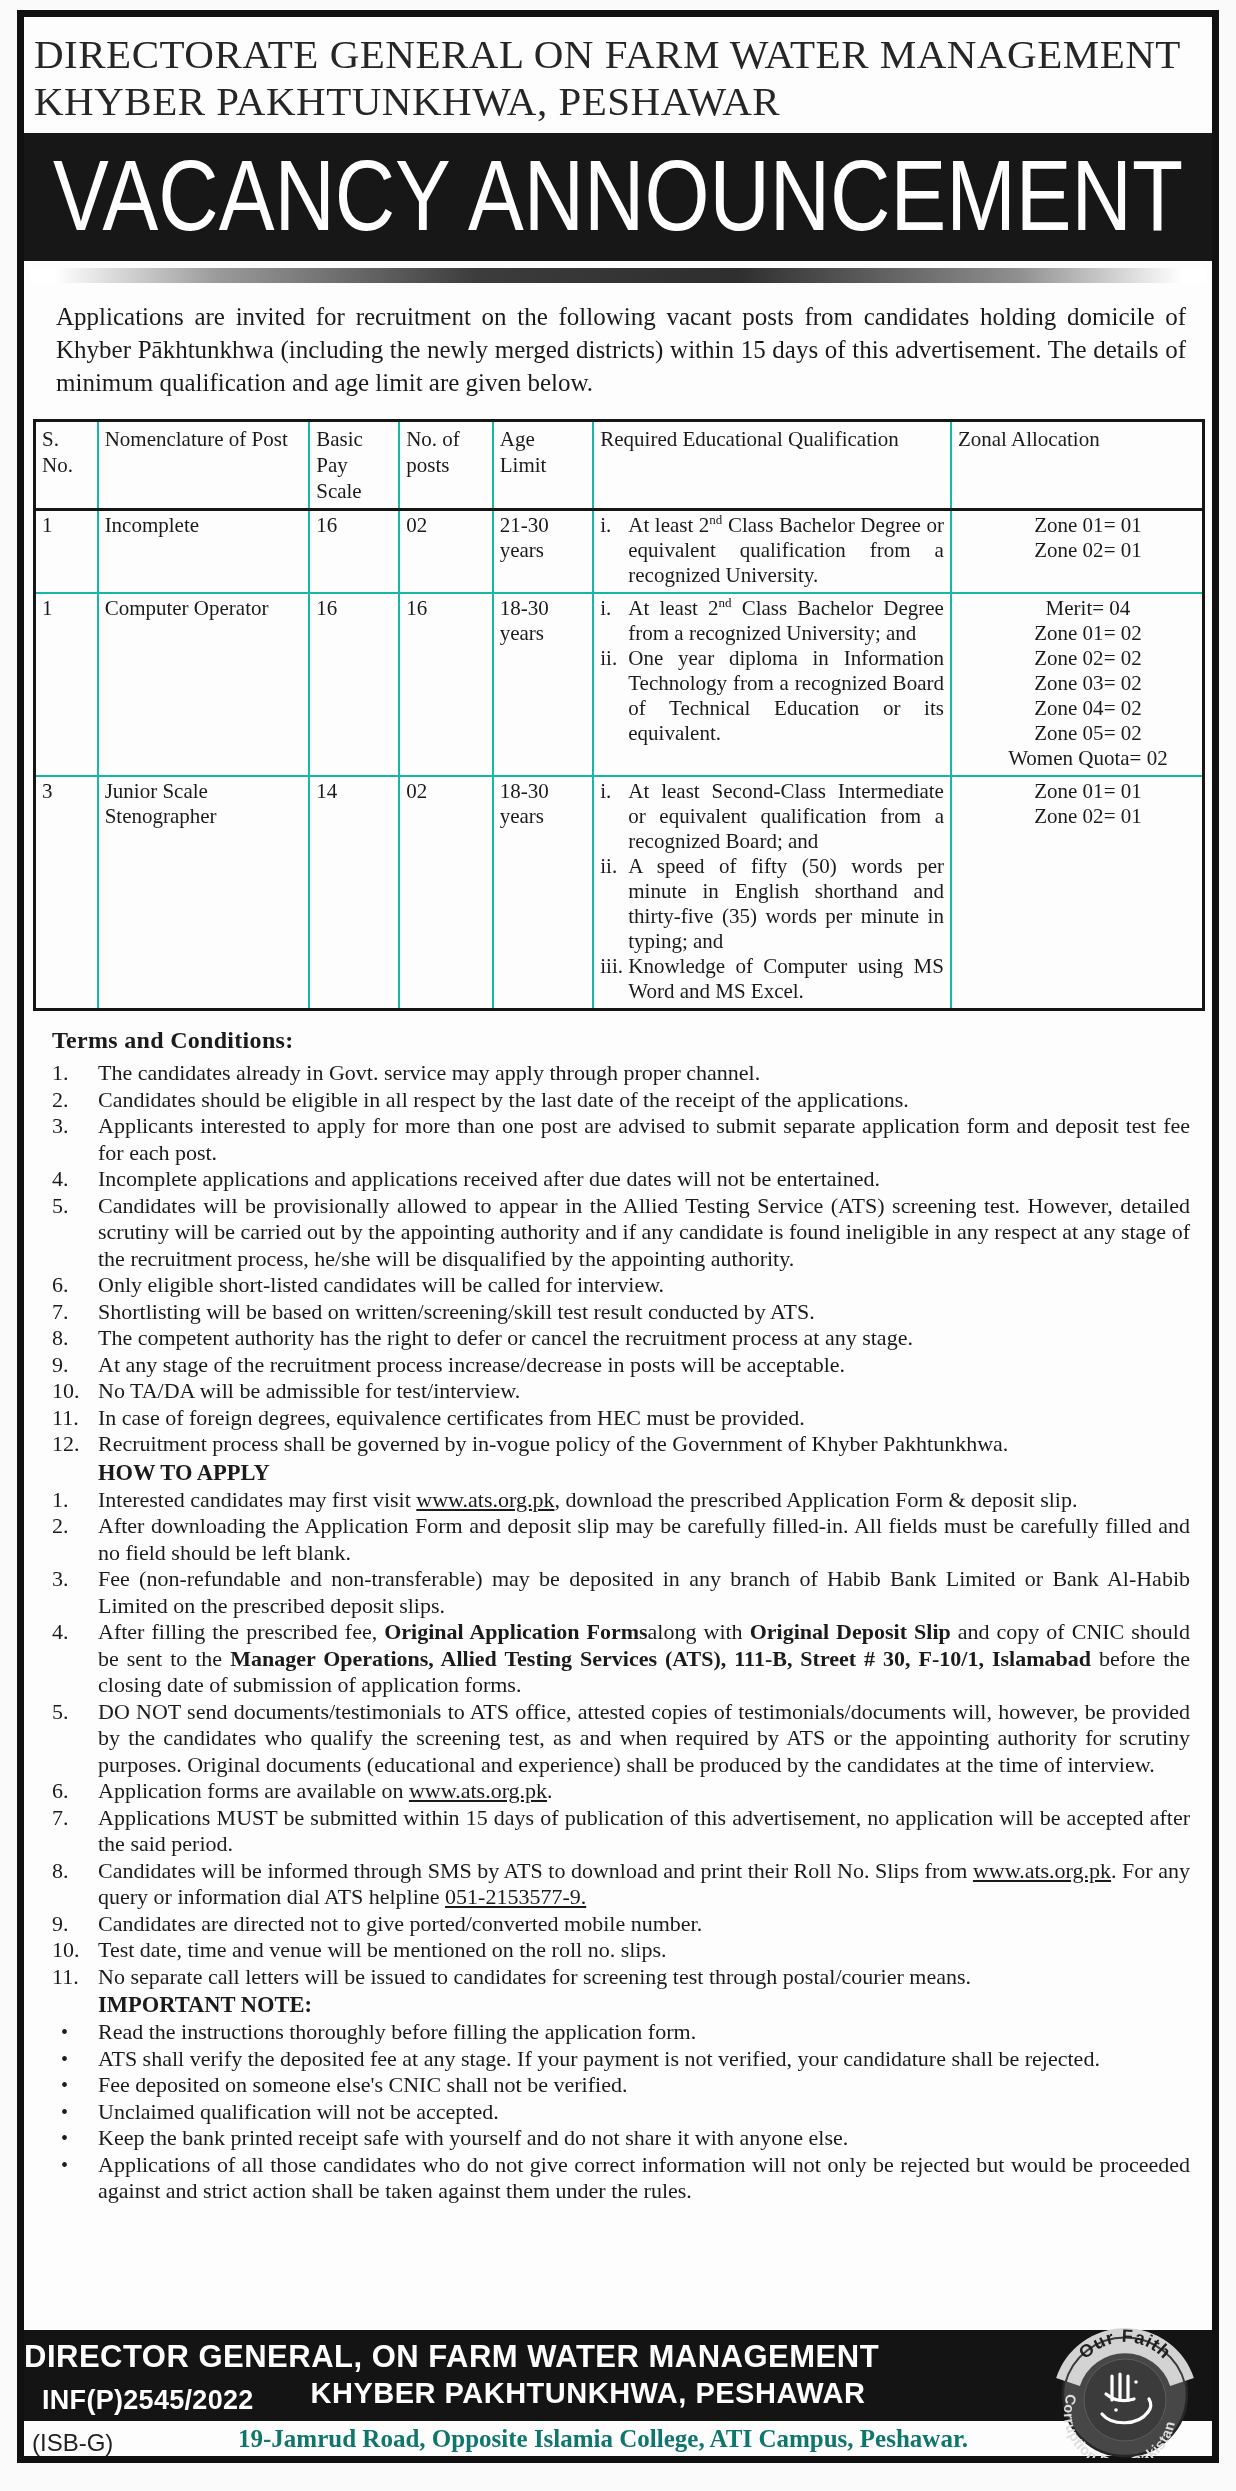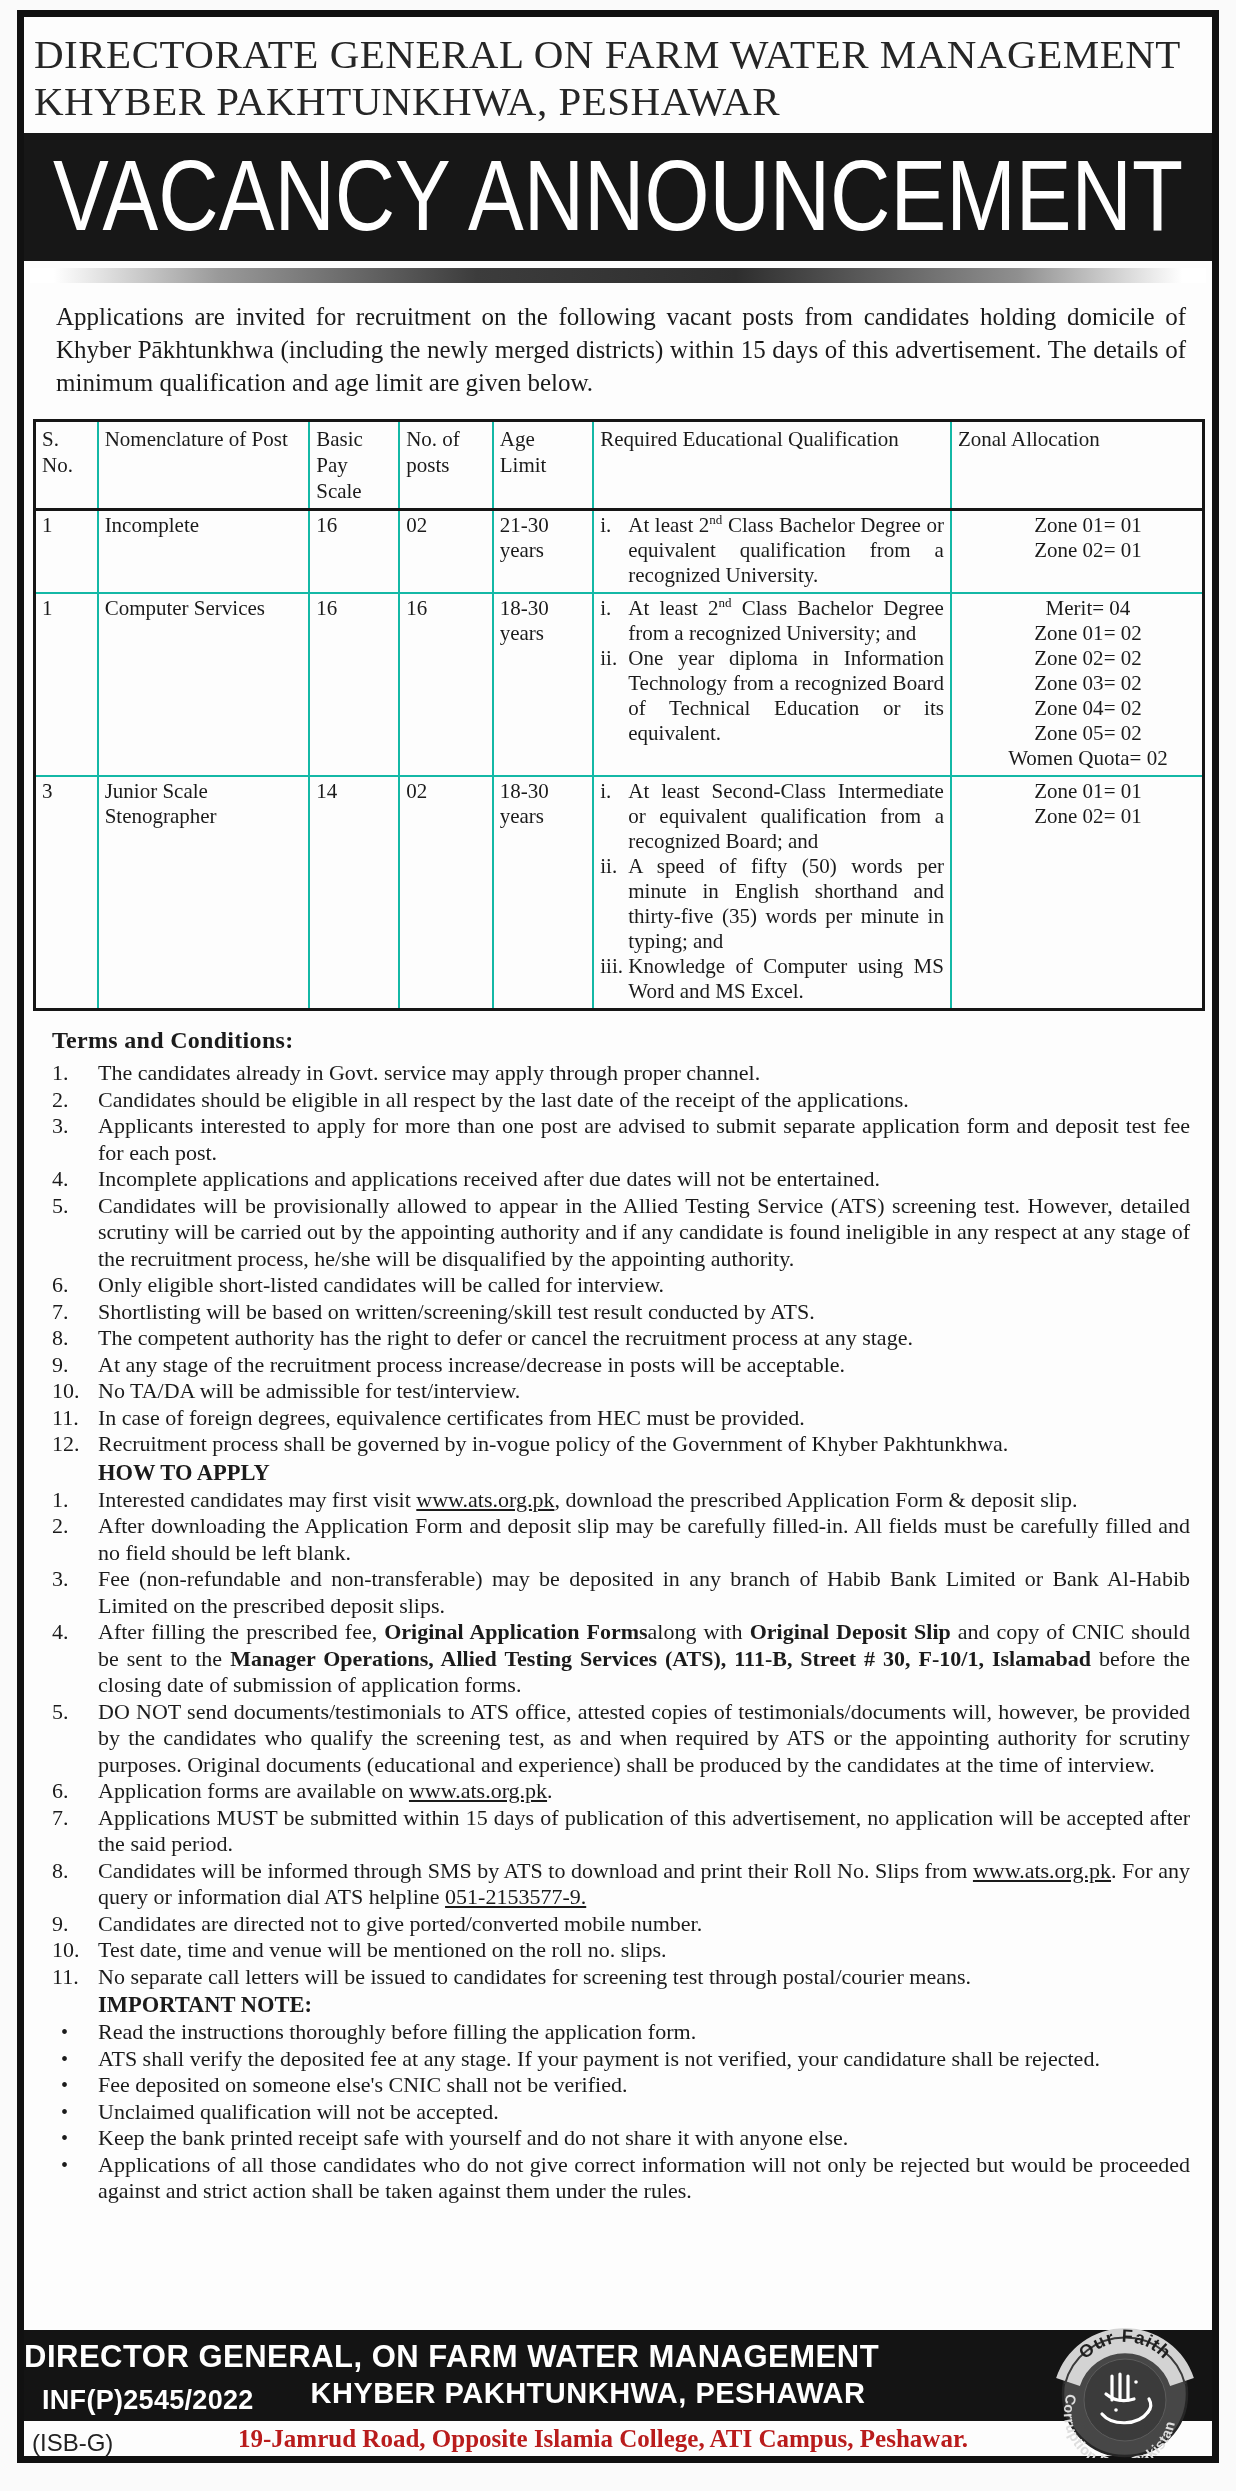--- a/index.html
+++ b/index.html
@@ -42,21 +42,21 @@
   .b { font-weight:bold; }
   
   .footer { margin-top:auto; position:relative; }
   .fband { background:#141414; height:91px; position:relative; color:#fff;
            font-family:"Liberation Sans", sans-serif; }
   .fl1 { text-align:left; padding:9px 60px 0 0; font-size:31px; font-weight:bold; letter-spacing:.5px; }
   .fl2 { text-align:center; padding:2px 60px 0 0; font-size:29px; font-weight:bold; letter-spacing:.5px; }
   .inf { position:absolute; left:18px; bottom:5px; font-size:27px; font-weight:bold; letter-spacing:.3px; }
   .fstrip { height:35px; background:#fdfdfd; position:relative; }
   .isb { position:absolute; left:8px; top:8px; font-family:"Liberation Sans", sans-serif; font-size:24px; color:#222; }
-  .addr { text-align:center; padding:4px 120px 0 90px; font-size:25px; font-weight:bold; color:#b91c1c; }
+  .addr { text-align:center; padding:4px 120px 0 90px; font-size:25px; font-weight:bold; color:#0f766e; }
   .seal { position:absolute; right:16px; bottom:-2px; z-index:5; }
 </style>
 </head>
 <body>
 
 <div class="ad">
 
   <div class="masthead">
     <div class="m1">DIRECTORATE GENERAL ON FARM WATER MANAGEMENT</div>
     <div class="m2">KHYBER PAKHTUNKHWA, PESHAWAR</div>
@@ -113,21 +113,21 @@
                 <span>= 01</span>
               </div>
             <div class="zrow">
                 <span>Zone 02</span>
                 <span>= 01</span>
               </div>
           </td>
         </tr>
         <tr>
           <td>1</td>
-          <td>Computer Services</td>
+          <td>Computer Operator</td>
           <td>16</td>
           <td>16</td>
           <td>18-30 years</td>
           <td>
             <div class="qp">
               <span class="qm">i.</span>
               <span class="qt"><span>At least 2</span><sup>nd</sup><span> Class Bachelor Degree from a recognized University; and</span><span></span></span>
             </div>
             <div class="qp">
               <span class="qm">ii.</span>

